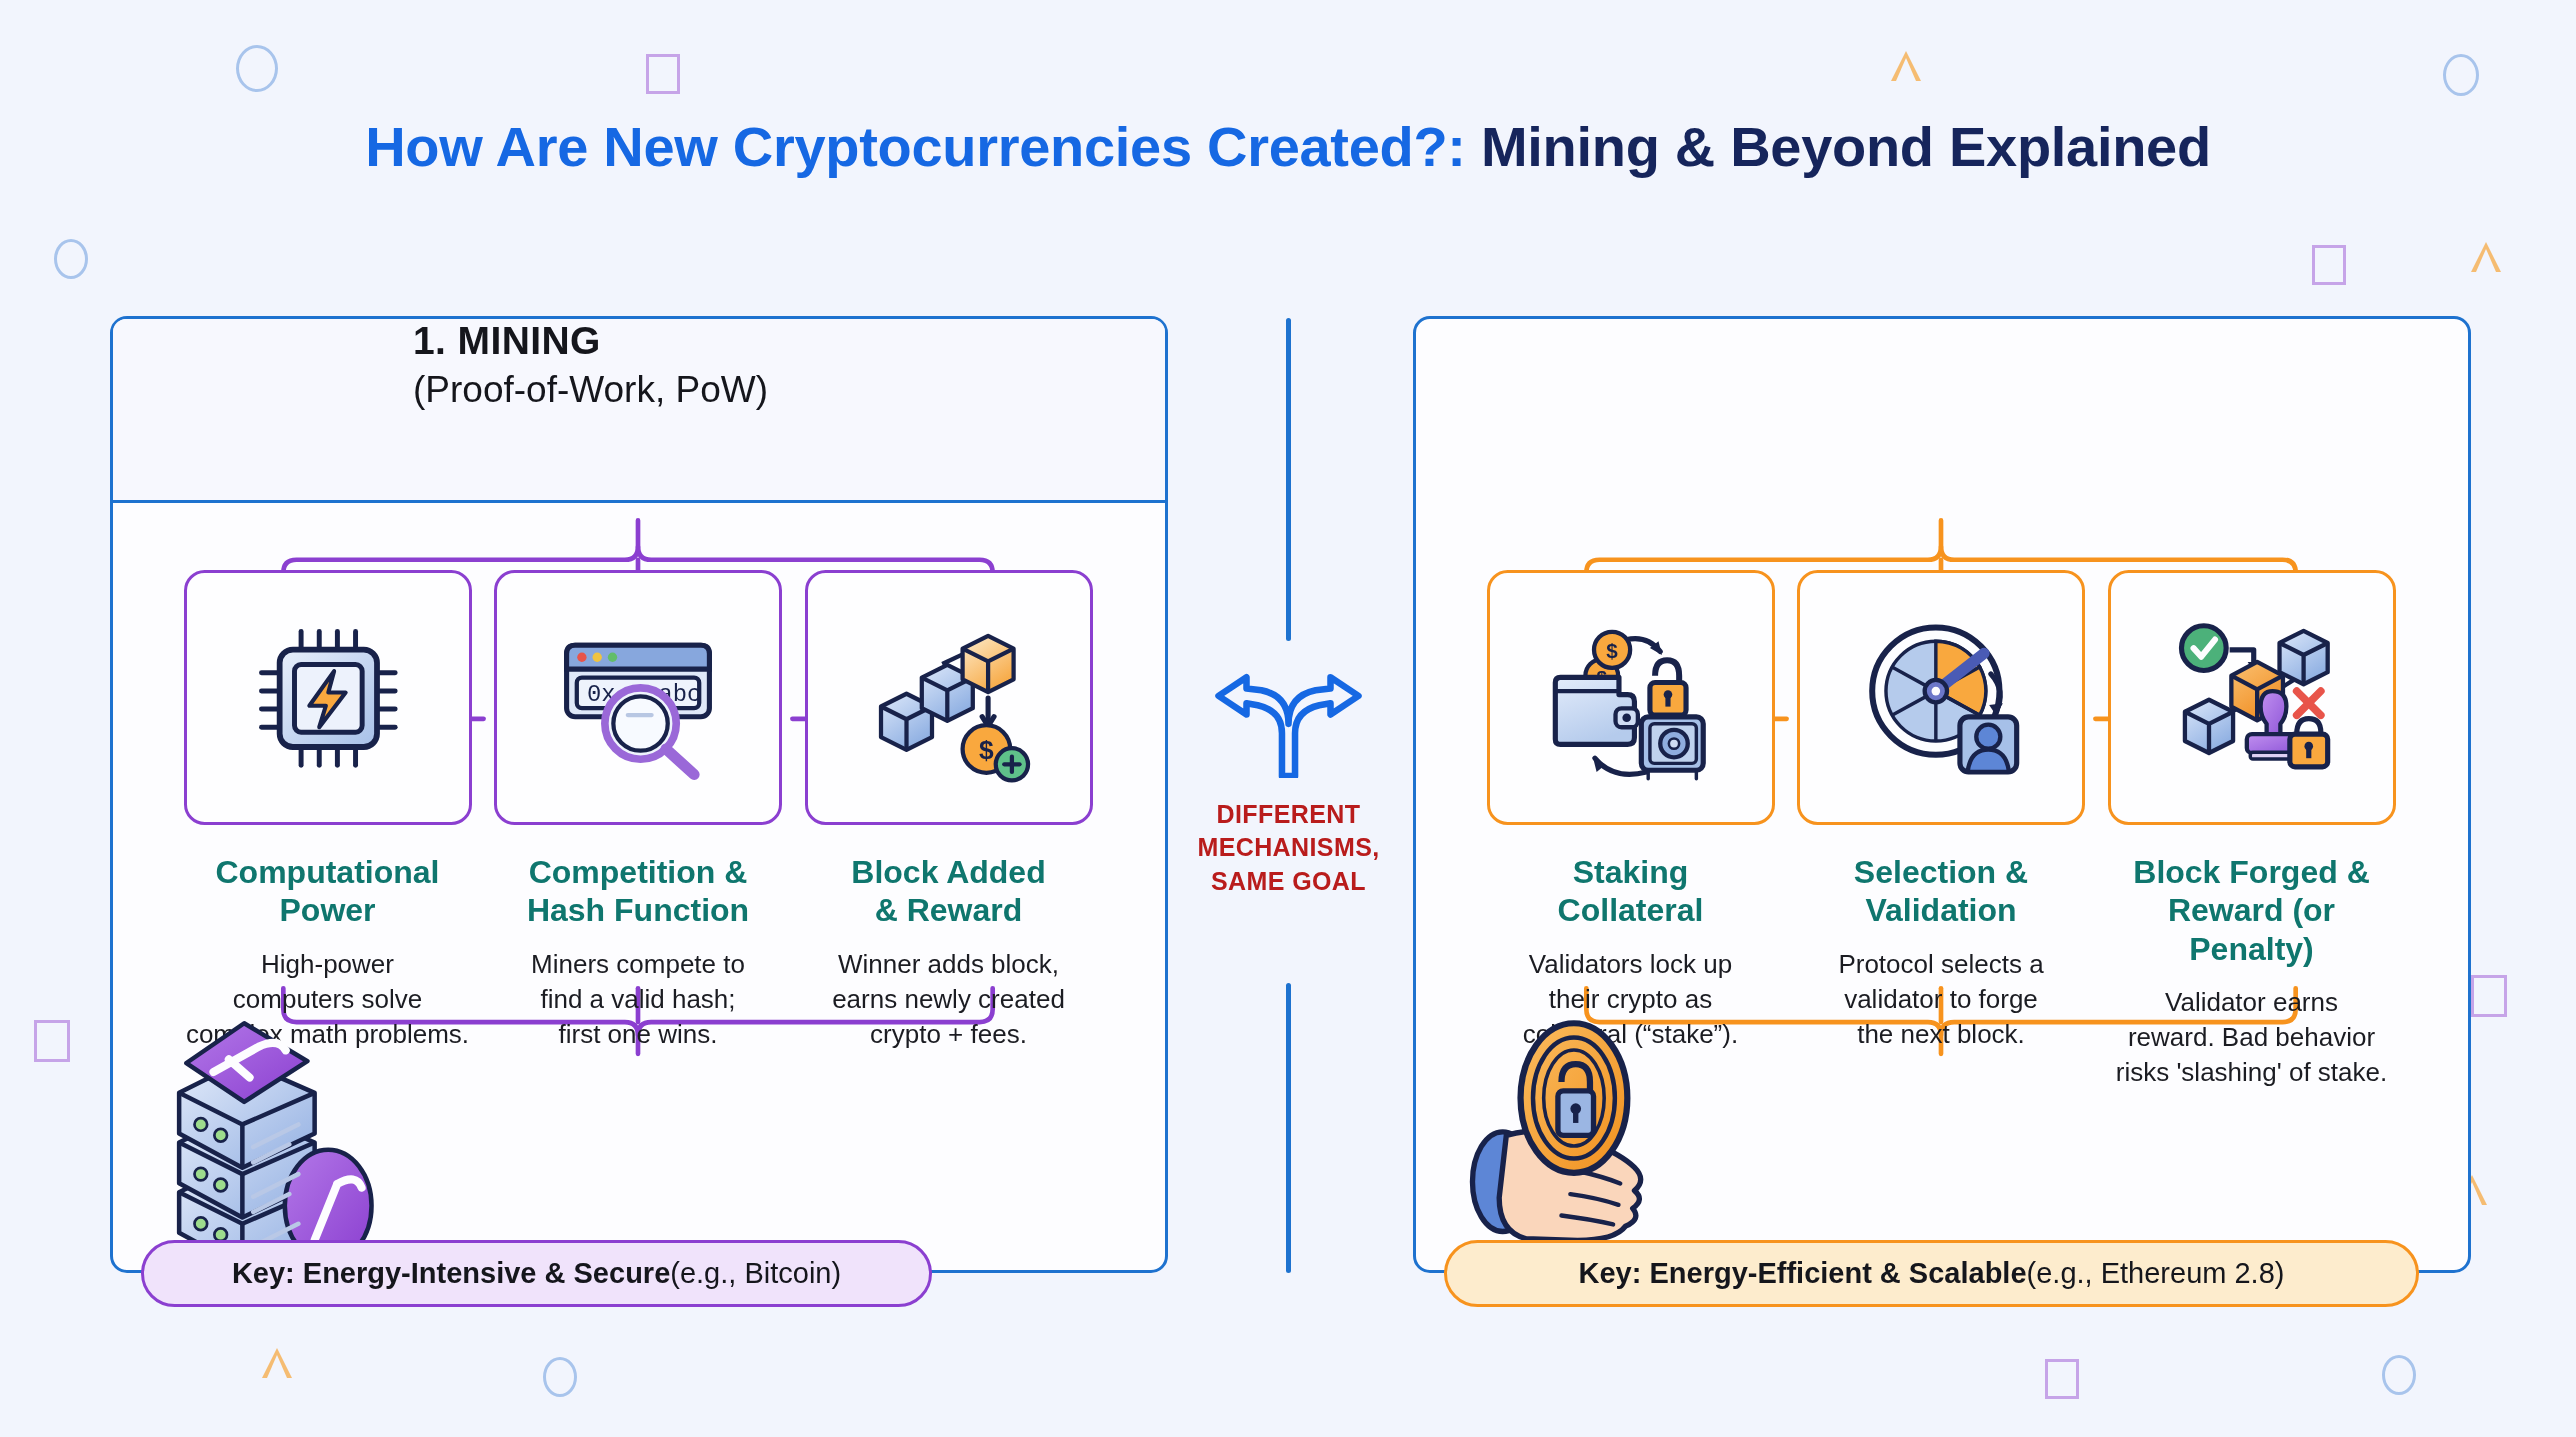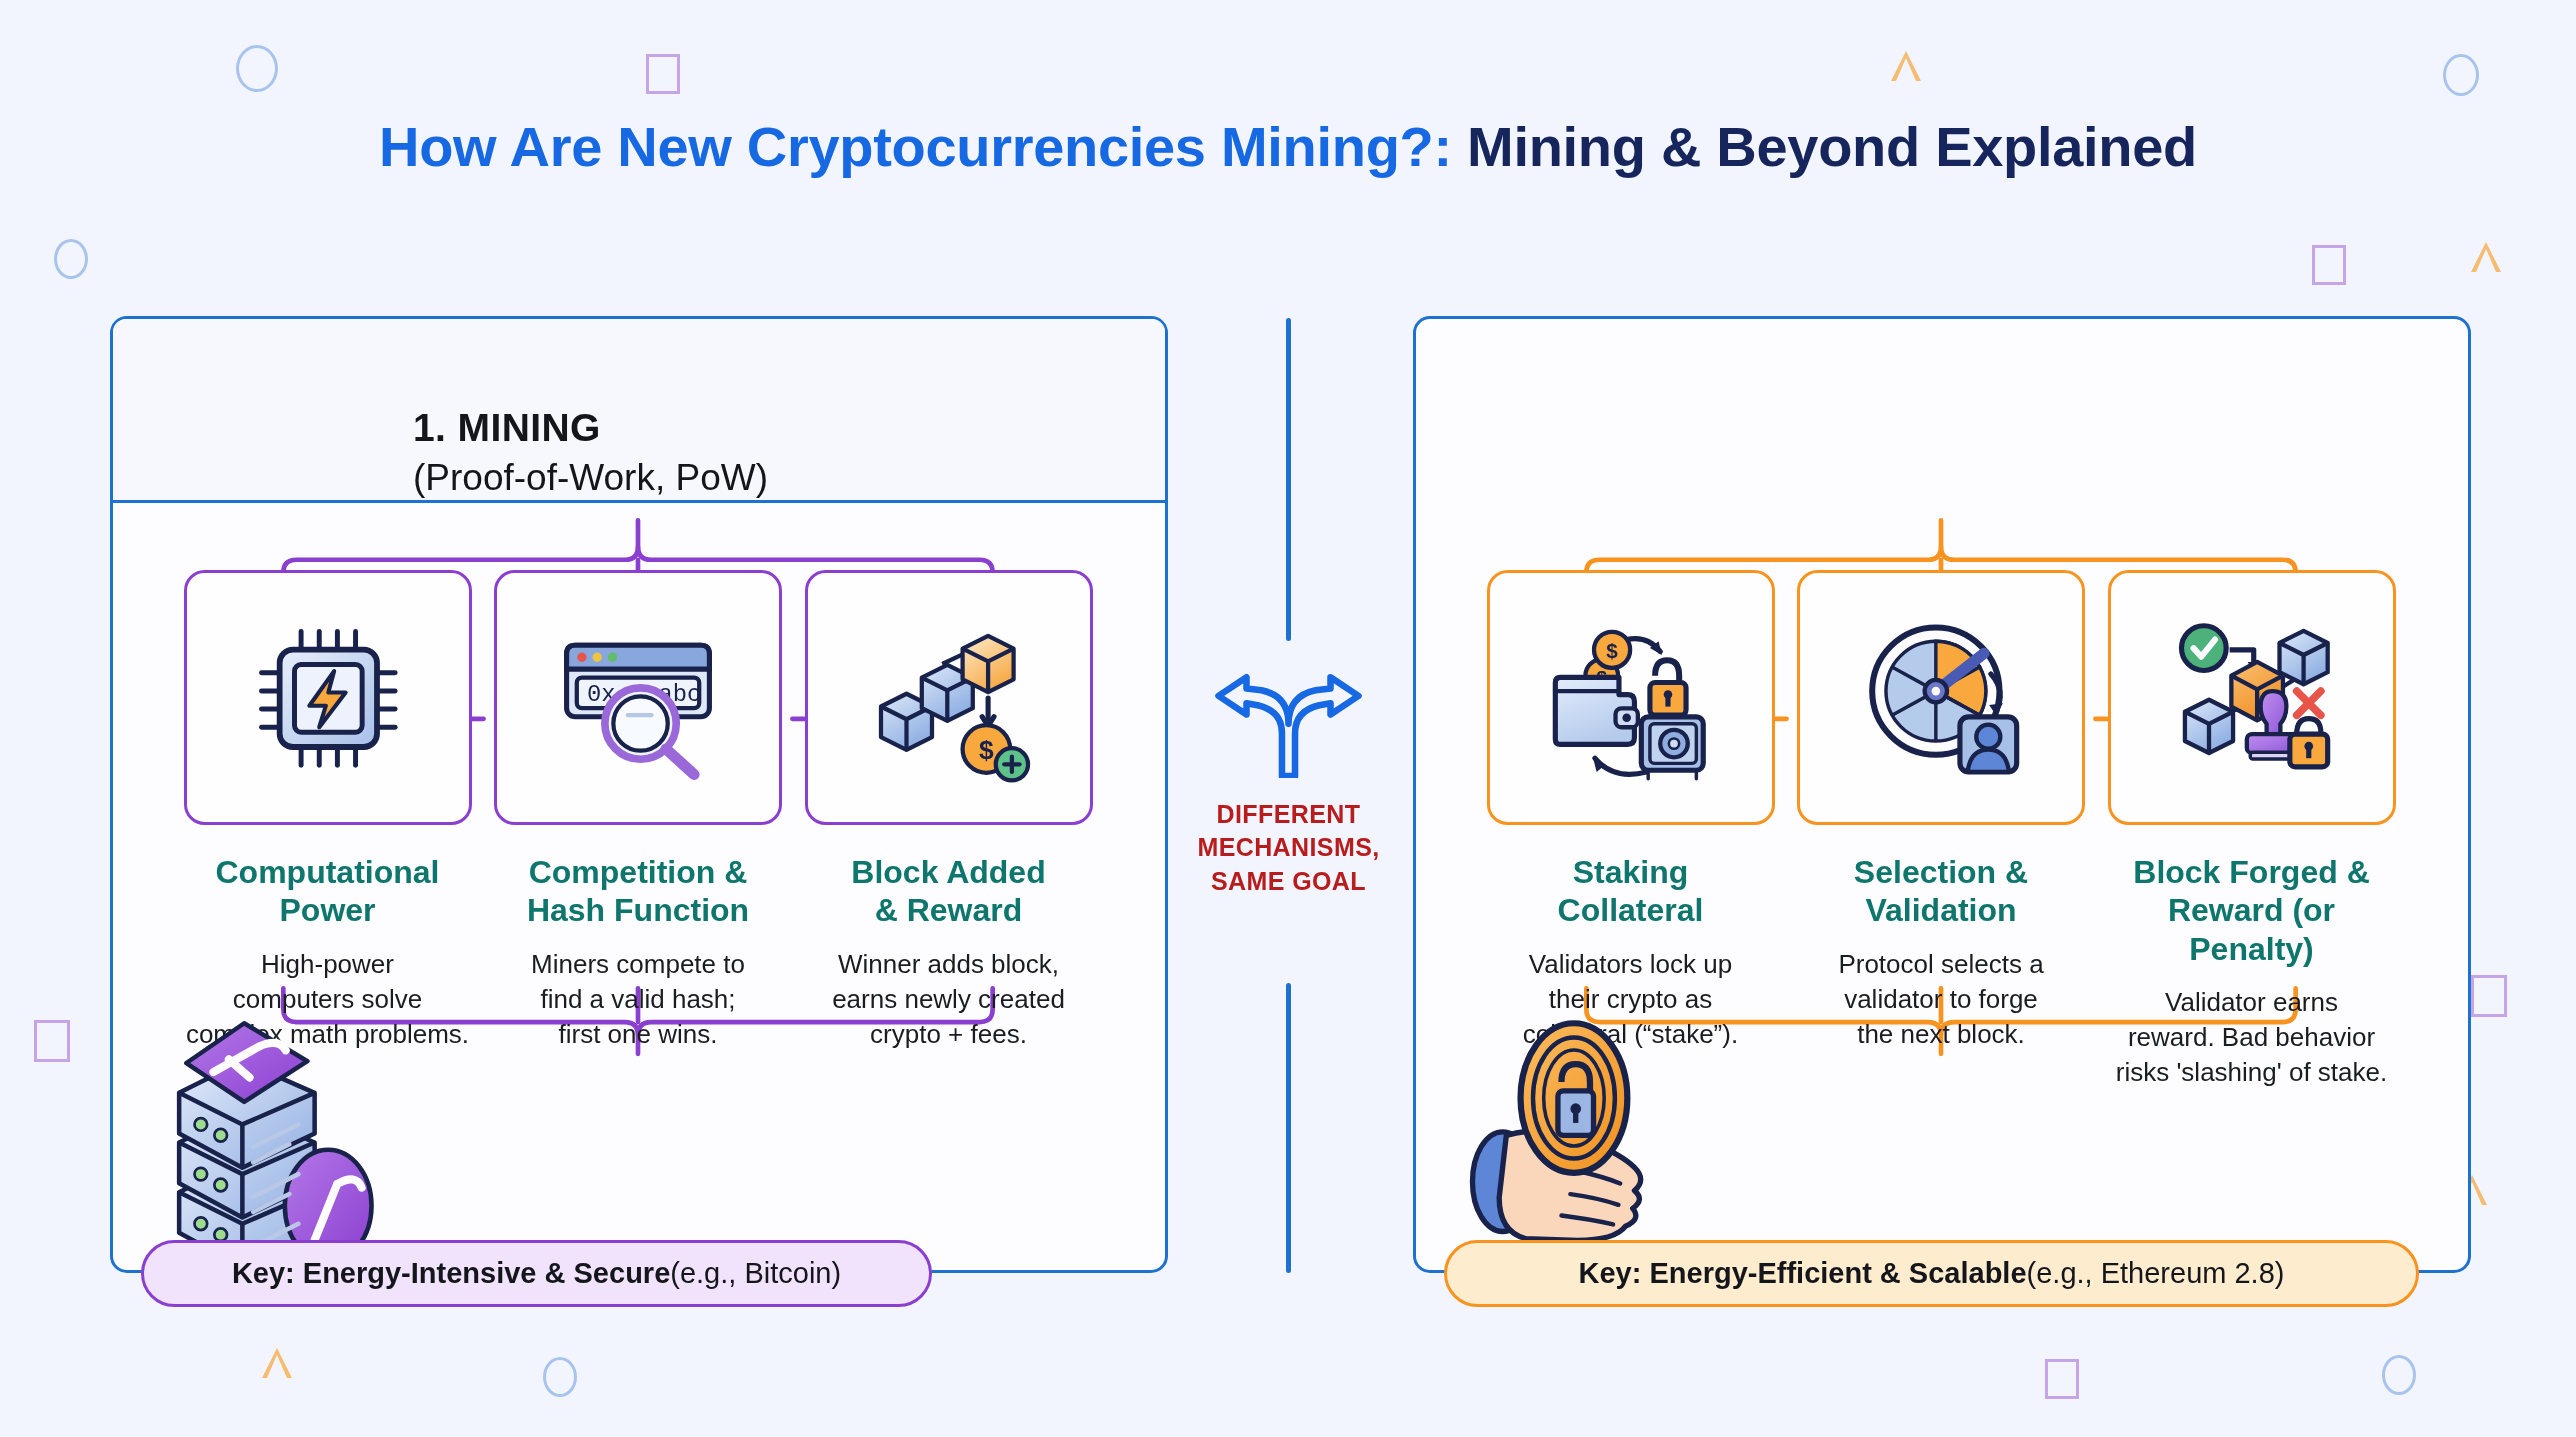--- a/index.html
+++ b/index.html
@@ -54,21 +54,21 @@
   #panel-beyond  { left: 1413px; border: 3.7px solid #1e72cf; }
 
   .panel-header {
     position: relative;
     height: 184px;
     border-bottom: 3.7px solid #1e72cf;
     box-sizing: border-box;
     background: #f7f8fe;
     border-radius: 13px 13px 0 0;
     display: flex;
-    align-items: flex-end;
+    align-items: flex-start;
   }
   .panel-header-text { margin-left: 300px; }
   .panel-title {
     font-size: 39px;
     font-weight: bold;
     color: #15161c;
     line-height: 1.12;
     letter-spacing: 0.4px;
   }
   .panel-subtitle {
@@ -207,21 +207,21 @@
     </div>
     <div class="shp shp-tri" style="left: 262px; top: 1348px; border-left-width: 15px; border-right-width: 15px; border-bottom-width: 30px; border-bottom-color: rgb(245, 188, 114);">
       <div class="shp shp-tri" style="left: -10.3px; top: 6.6px; border-left-width: 10.3px; border-right-width: 10.3px; border-bottom-width: 23.4px; border-bottom-color: rgb(242, 245, 253);"></div>
     </div>
     <div class="shp shp-circle" style="left: 543px; top: 1357px; width: 28px; height: 34px; border-width: 3.7px; border-color: rgb(168, 196, 236);"></div>
     <div class="shp shp-square" style="left: 2045px; top: 1359px; width: 28px; height: 34px; border-width: 3.7px; border-color: rgb(198, 164, 232);"></div>
     <div class="shp shp-circle" style="left: 2382px; top: 1355px; width: 28px; height: 34px; border-width: 3.7px; border-color: rgb(168, 196, 236);"></div>
   </div>
 
 <div class="title-row">
-  <span class="title-blue">How Are New Cryptocurrencies Mining?:</span><span class="title-navy"> Mining &amp; Beyond Explained</span>
+  <span class="title-blue">How Are New Cryptocurrencies Created?:</span><span class="title-navy"> Mining &amp; Beyond Explained</span>
 </div>
 
 <div class="panel mining" id="panel-mining">
 
   <div class="panel-header">
     <div class="panel-header-text">
       <div class="panel-title">1. MINING</div>
       <div class="panel-subtitle">(Proof-of-Work, PoW)</div>
     </div>
   </div>

